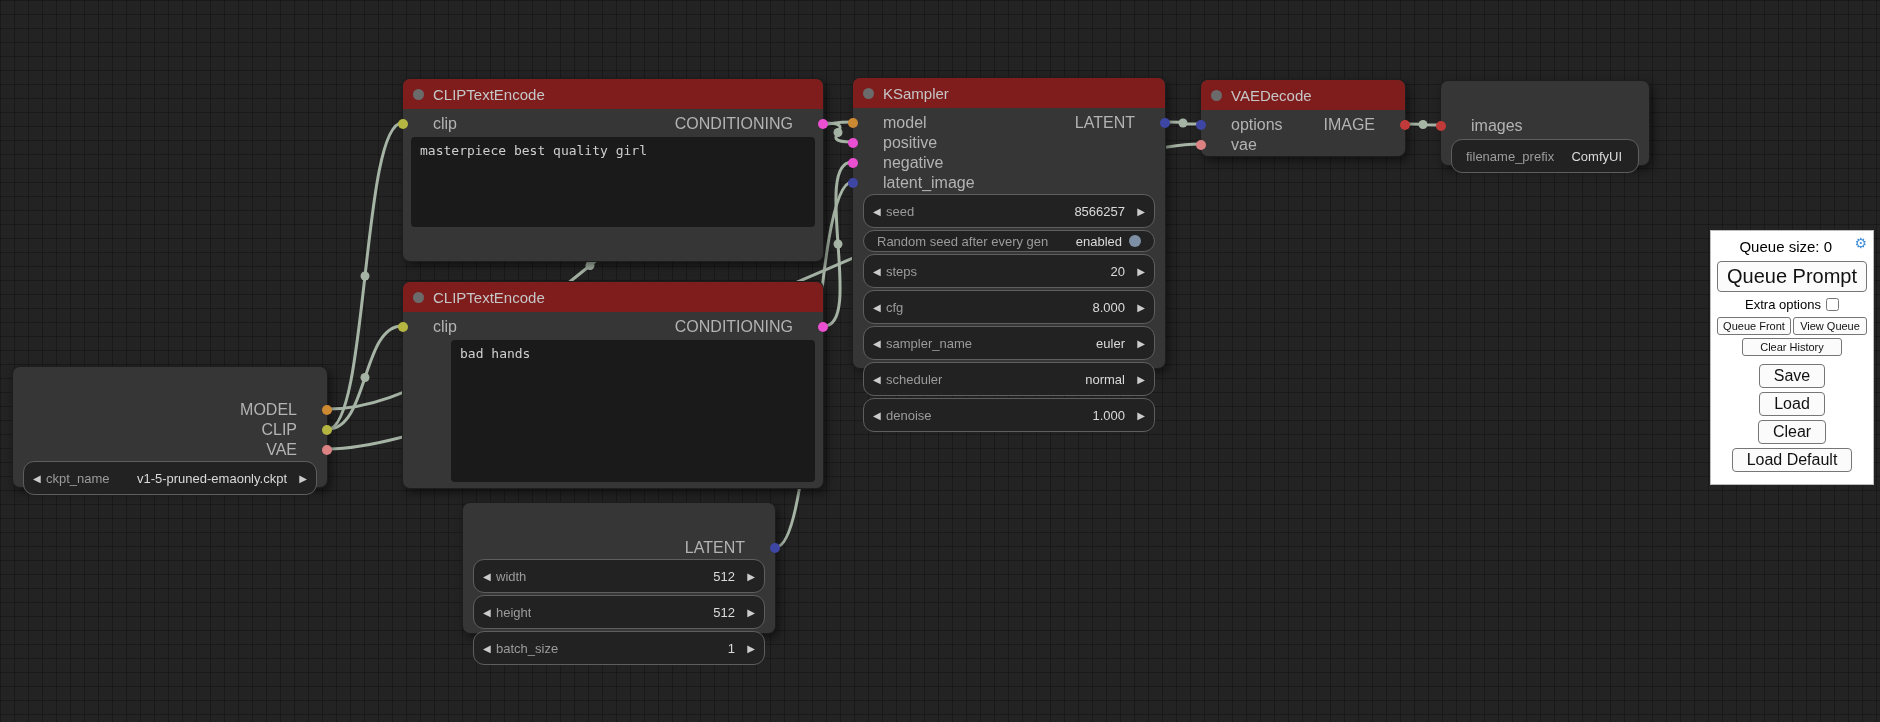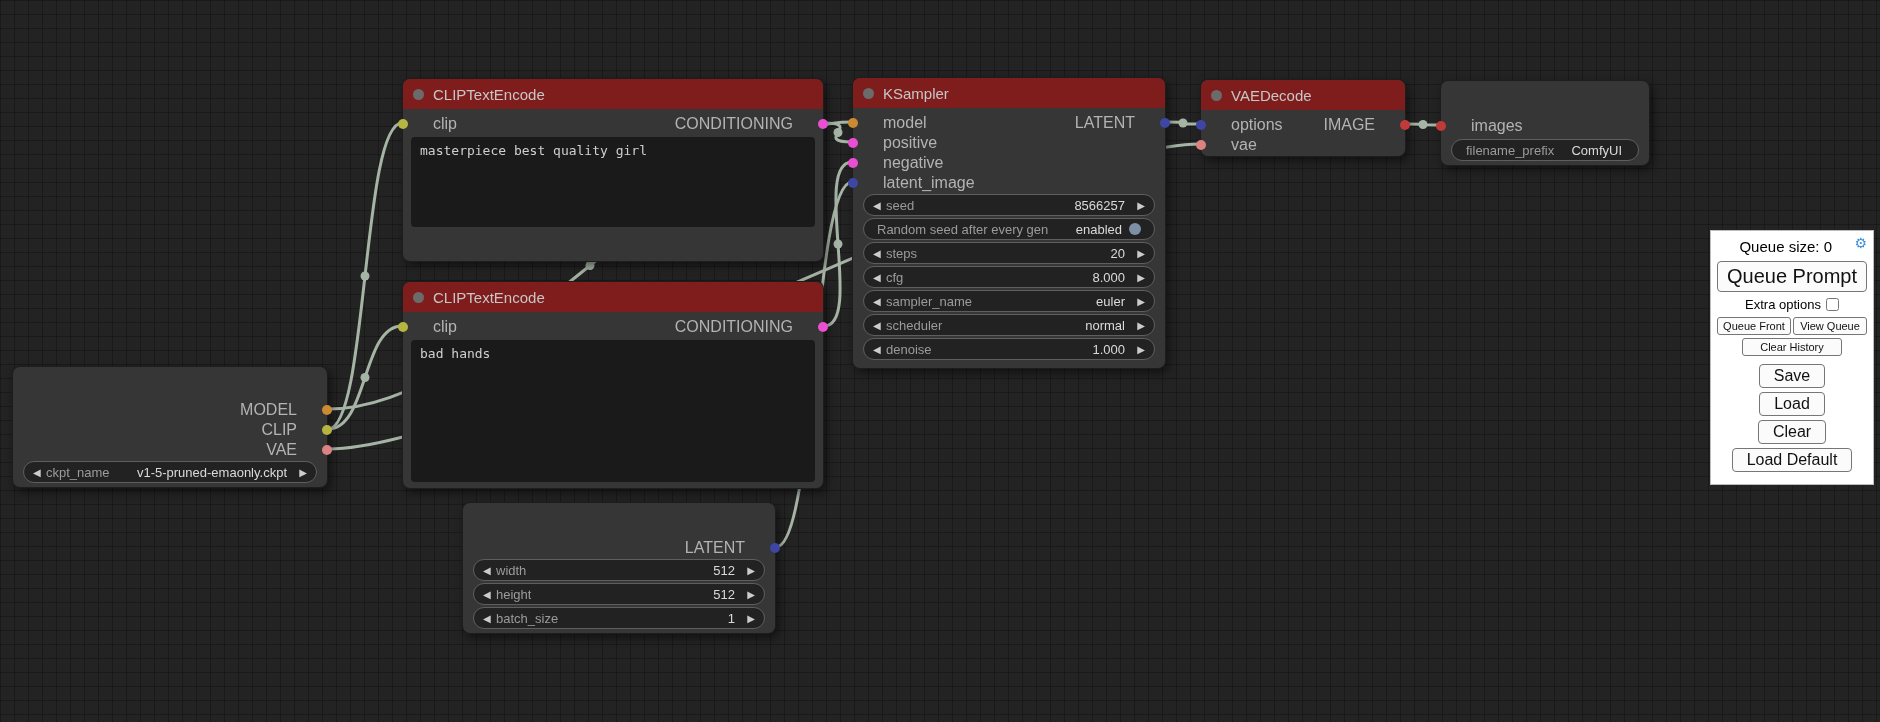--- a/index.html
+++ b/index.html
@@ -32,21 +32,21 @@
   .port.in .pdot{margin-left:-5px;}
   .port.out .pdot{margin-right:-5px;}
   .prompt{
     position:absolute;left:8px;right:8px;background:#1a1a1a;border-radius:4px;
     color:#cfcfcf;font-family:"DejaVu Sans Mono",monospace;font-size:13px;
     padding:6px 9px;white-space:pre-wrap;box-sizing:border-box;
   }
   .widgets{position:absolute;left:10px;right:10px;display:flex;flex-direction:column;gap:2px;}
   .widget{
     height:22px;box-sizing:border-box;background:#222222;border:1px solid #5e5e5e;
-    border-radius:11px;display:flex;align-items:center;padding:4px 9px;
+    border-radius:11px;display:flex;align-items:center;padding:16px 9px;
     font-size:13px;color:#999;white-space:nowrap;
   }
   .warrow{color:#cccccc;font-size:10px;width:13px;flex:none;}
   .warrow.right{text-align:right;}
   .wlabel{color:#9b9b9b;overflow:hidden;}
   .wvalue{margin-left:auto;color:#dadada;padding:0 7px;overflow:hidden;}
   .widget.toggle{padding:0 13px;}
   .widget.toggle .wvalue{padding-right:0;}
   .toggle-dot{width:12px;height:12px;border-radius:50%;background:#7d8fa5;margin-left:7px;flex:none;}
   
@@ -139,21 +139,21 @@
     <span class="title-text">CLIPTextEncode</span>
   </div>
   <div class="port in" style="top:35px;">
     <span class="pdot" style="background: rgb(181, 181, 66);"></span>
     <span>clip</span>
   </div>
   <div class="port out" style="top:35px;">
     <span class="pdot" style="background: rgb(233, 79, 208);"></span>
     <span>CONDITIONING</span>
   </div>
-  <div class="prompt" style="top:58px;height:142px;">bad hands</div>
+  <div class="prompt" style="top:58px;height:142px;margin-left:40px;">bad hands</div>
 </div>
 
 <div class="node" style="left:462px;top:502px;width:314px;height:132px;">
   <div class="port out" style="top:35px;">
     <span class="pdot" style="background: rgb(62, 70, 163);"></span>
     <span>LATENT</span>
   </div>
   <div class="widgets" style="top:56px;">
     <div class="widget">
       <span class="warrow">◀</span>

